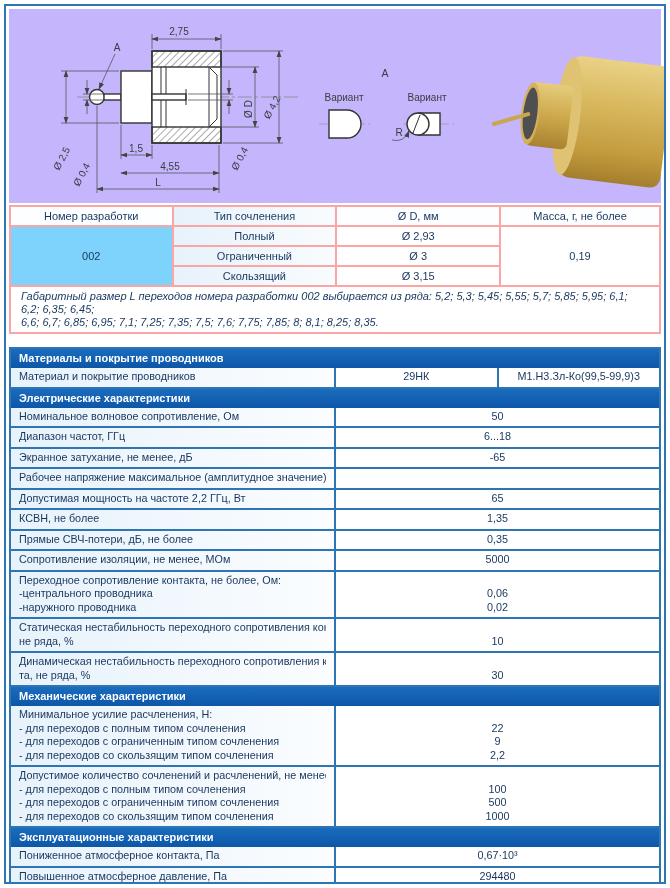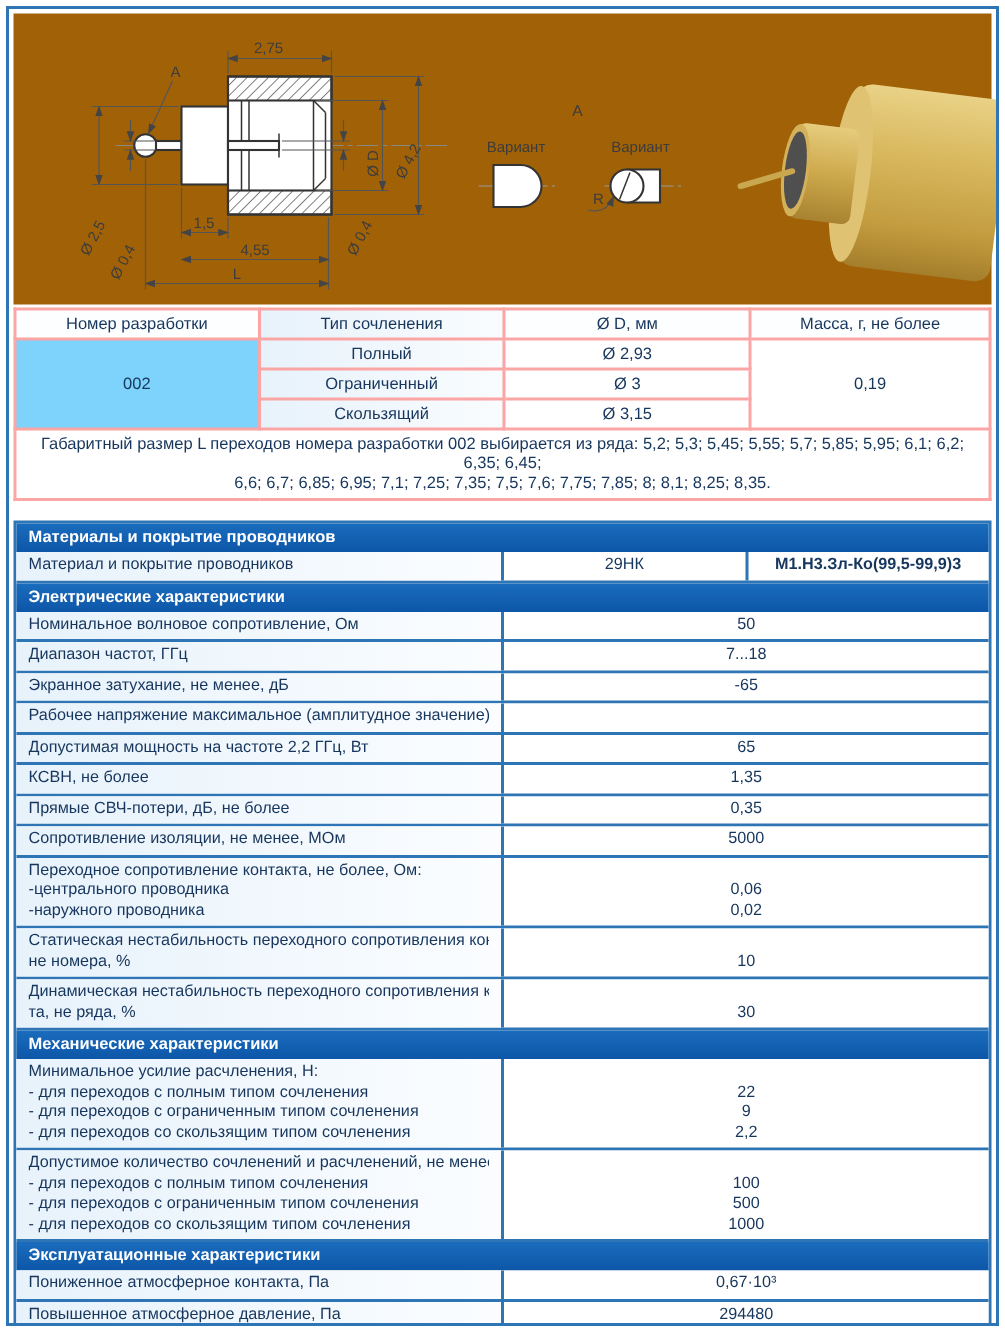--- a/index.html
+++ b/index.html
@@ -1,44 +1,44 @@
 <!DOCTYPE html>
 <html><head>
 <meta charset="utf-8">
 <style>
   * { margin:0; padding:0; box-sizing:border-box; }
   html,body { width:670px; background:#fff; font-family:"Liberation Sans", sans-serif; }
   .page { width:670px; height:888px; padding:4px; background:#fff; }
   .frame { width:100%; height:100%; border:2px solid #2e75b6; padding:3px; background:#fff; overflow:hidden; }
 
   
-  .drawing-area { width:100%; height:194px; position:relative; background:#a16207;text-align:center; }
+  .drawing-area { width:100%; height:194px; position:relative; background:#c4b5fd;text-align:center; }
   .drawing-area svg { display:block; }
 
   
   table.spec { width:100%; border-collapse:collapse; table-layout:fixed; margin-top:2px;
                font-size:11px; color:#17365d; }
   table.spec td { border:2px solid #fca5a5; text-align:center; vertical-align:middle; padding:2px 4px; height:20px; }
   table.spec td.hdr { background:#fdfeff; }
   table.spec td.col1 { background:#7dd3fc; }
   table.spec td.col2 { background:linear-gradient(90deg,#e7f2fb,#f9fcfe); }
-  table.spec td.note { text-align:center; padding:3px 10px; line-height:13px; background:#fff; }
+  table.spec td.note { text-align:left; padding:3px 10px; line-height:13px; background:#fff;font-style:italic; }
 
   .gap { height:13px; }
 
   
   .char-table { border:2px solid #2e75b6; font-size:10.8px; color:#17365d; background:#fff; }
   .sec-header { background:linear-gradient(180deg,#1a6cbd 0%, #0d56a8 100%); color:#fff; font-weight:bold;
                 font-size:11px; padding:3px 8px 4px 8px; }
   .crow { display:flex; border-bottom:2px solid #2e75b6; background:#fff; }
   .crow:last-child { border-bottom:none; }
   .clabel { width:325px; flex:0 0 325px; background:linear-gradient(90deg,#e7f2fb 0%, #fbfdff 100%);
             padding:2px 8px 3px 8px; border-right:2px solid #2e75b6; }
   .cvalue { flex:1; text-align:center; padding:2px 4px 3px 4px; }
-  .cvalue + .cvalue { border-left:2px solid #2e75b6;font-weight:bold; }
+  .cvalue + .cvalue { border-left:2px solid #2e75b6; }
   .line { line-height:13.5px; min-height:13.5px; white-space:nowrap; overflow:hidden; }
   .cvalue .line { white-space:normal; }
 </style>
 </head>
 <body>
 
 <div class="page">
   <div class="frame">
 
     <div class="drawing-area">
@@ -210,21 +210,21 @@
           </div>
           <div class="cvalue">
             <div class="line">50</div>
           </div>
         </div>
         <div class="crow">
           <div class="clabel">
             <div class="line">Диапазон частот, ГГц</div>
           </div>
           <div class="cvalue">
-            <div class="line">7...18</div>
+            <div class="line">6...18</div>
           </div>
         </div>
         <div class="crow">
           <div class="clabel">
             <div class="line">Экранное затухание, не менее, дБ</div>
           </div>
           <div class="cvalue">
             <div class="line">-65</div>
           </div>
         </div>
@@ -273,21 +273,21 @@
           </div>
           <div class="cvalue">
             <div class="line">&nbsp;</div>
             <div class="line">0,06</div>
             <div class="line">0,02</div>
           </div>
         </div>
         <div class="crow">
           <div class="clabel">
             <div class="line">Статическая нестабильность переходного сопротивления контакта,</div>
-            <div class="line">не номера, %</div>
+            <div class="line">не ряда, %</div>
           </div>
           <div class="cvalue">
             <div class="line">&nbsp;</div>
             <div class="line">10</div>
           </div>
         </div>
         <div class="crow">
           <div class="clabel">
             <div class="line">Динамическая нестабильность переходного сопротивления контак-</div>
             <div class="line">та, не ряда, %</div>

